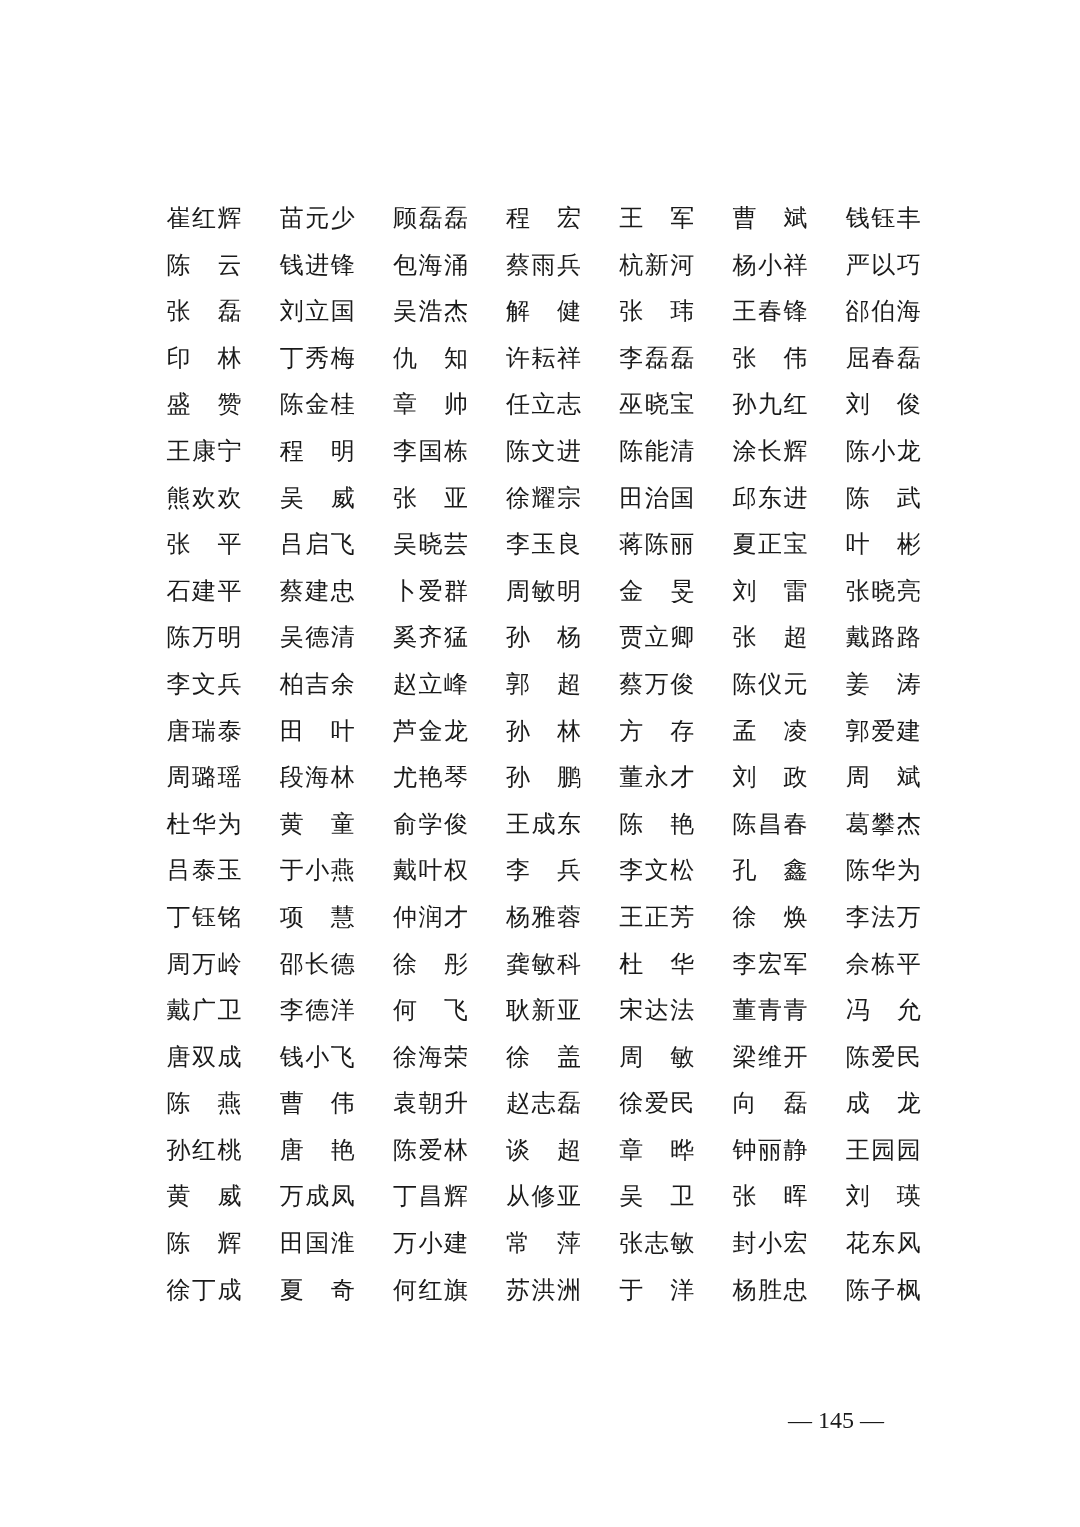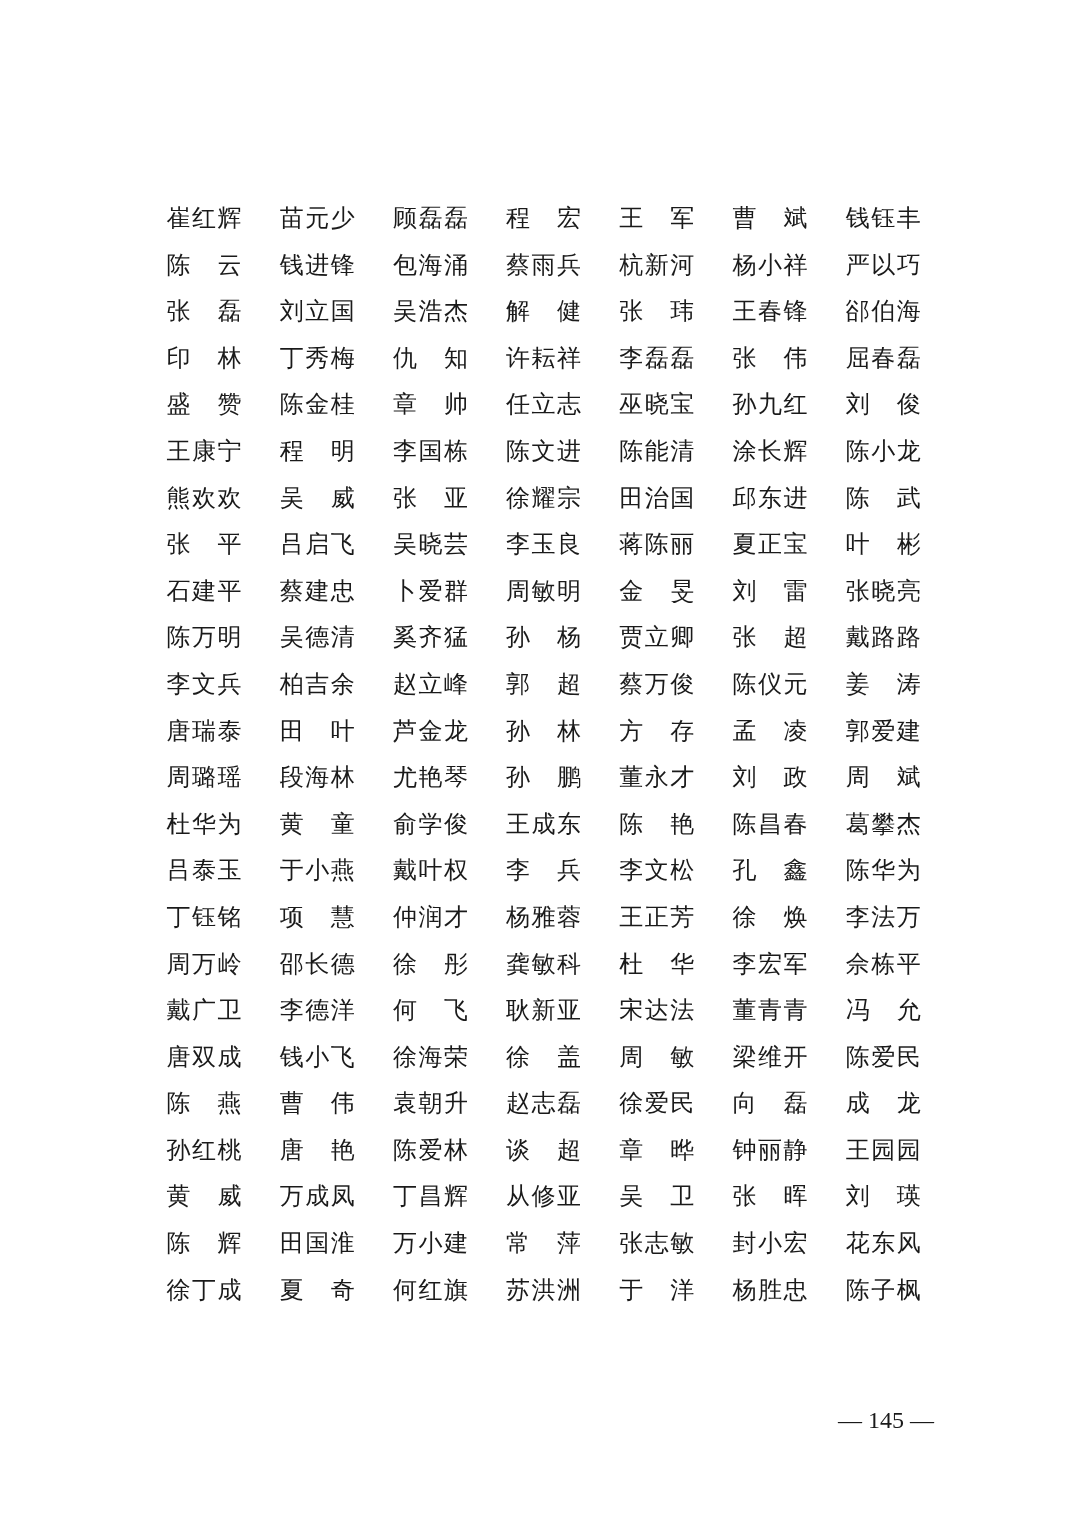--- a/index.html
+++ b/index.html
@@ -14,21 +14,21 @@
     grid-template-columns: repeat(7, 113.2px);
     grid-auto-rows: 46.6px;
   }
   .name {
     width: 76px; font-size: 24px; line-height: 40px; height: 40px;
     display: flex; justify-content: space-between; white-space: nowrap;
     letter-spacing: 0;
   }
   .name span { display: inline-block; width: 25px; text-align: center; }
   .page-number {
-    position: absolute; left: 826px; top: 1404px; width: 120px;
+    position: absolute; left: 776px; top: 1404px; width: 120px;
     font-size: 24px; line-height: 32px; text-align: center;
     font-family: "Liberation Serif", serif;
   }
 </style>
 </head>
 <body>
 
 <div class="name-grid" id="grid">
     <div class="name">
       <span>崔</span>

